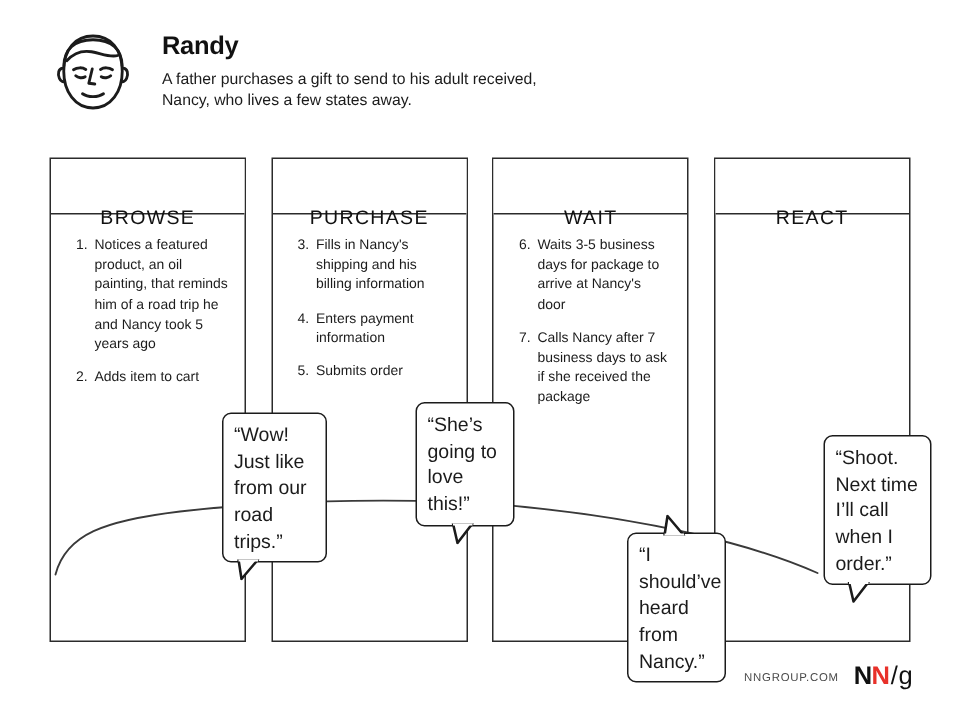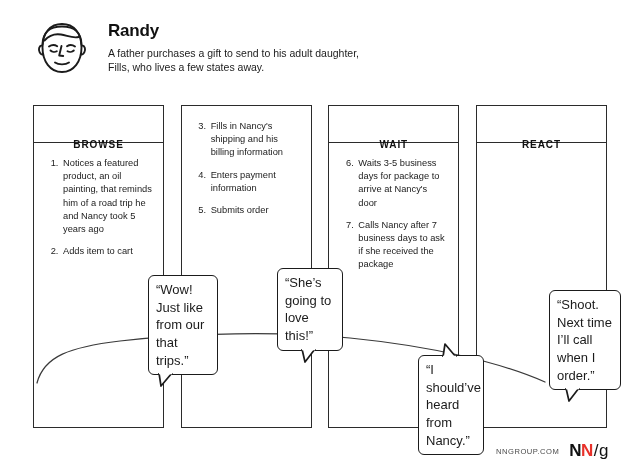--- a/index.html
+++ b/index.html
@@ -72,22 +72,22 @@
   .stage-header {
     height: 36px;
     border-bottom: 1.6px solid #2b2b2b;
     display: flex;
     align-items: center;
     justify-content: center;
     flex: 0 0 36px;
     background: #ffffff;
   }
   .stage-title {
-    font-size: 10px;
-    font-weight: bold;
+    font-size: 13px;
+    font-weight: normal;
     letter-spacing: 0.9px;
     color: #111111;
     margin-top: 40px;
   }
   .stage-body {
     flex: 1 1 auto;
     padding: 13px 9px 0 9px;
     background: transparent;
   }
   ol.steps {
@@ -181,21 +181,21 @@
           <path d="M37 30.3 C39.2 28.8 42.6 28.8 45 30.5"></path>
           <path d="M31.5 30 L29.2 39.5 L33.2 40"></path>
           <path d="M25 46.5 C28.5 49 35.5 49 39 46.5"></path>
           <path d="M20.5 34.5 C22 36 25 36.3 26.8 35.2"></path>
           <path d="M37.5 35.2 C39.3 36.3 42.3 36 43.8 34.5"></path>
         </g>
       </svg>
     </div>
     <div class="persona-text">
       <div class="persona-name">Randy</div>
-      <div class="persona-desc">A father purchases a gift to send to his adult daughter, Fills, who lives a few states away.</div>
+      <div class="persona-desc">A father purchases a gift to send to his adult received, Nancy, who lives a few states away.</div>
     </div>
   </div>
 
   <svg class="curve-layer" viewBox="0 0 640 475" aria-hidden="true">
     <path d="M37 383 C 44 356, 70 347, 120 341 C 190 333, 280 331, 350 338 C 430 346, 500 362, 545 382" fill="none" stroke="#3a3a3a" stroke-width="1.25" stroke-linecap="round"></path>
   </svg>
 
   <div class="stages">
 
     <div class="stage">
@@ -204,20 +204,23 @@
       </div>
       <div class="stage-body">
         <ol class="steps" start="1">
           <li>Notices a featured product, an oil painting, that reminds him of a road trip he and Nancy took 5 years ago</li>
           <li>Adds item to cart</li>
         </ol>
       </div>
     </div>
 
     <div class="stage">
+      <div class="stage-header">
+        <span class="stage-title">PURCHASE</span>
+      </div>
       <div class="stage-body">
         <ol class="steps" start="3">
           <li>Fills in Nancy's shipping and his billing information</li>
           <li>Enters payment information</li>
           <li>Submits order</li>
         </ol>
       </div>
     </div>
 
     <div class="stage">
@@ -234,21 +237,21 @@
 
     <div class="stage">
       <div class="stage-header">
         <span class="stage-title">REACT</span>
       </div>
     </div>
 
   </div>
 
   <div class="bubble" style="left:148px; top:275px; width:54px;">
-    <span>“Wow! Just like from our that trips.”</span>
+    <span>“Wow! Just like from our road trips.”</span>
     <svg class="tail" style="left:8px; top:100%; margin-top:-1px;" viewBox="0 0 17 14">
       <path d="M2 0 L15 0 L4 13 Z" fill="#ffffff" stroke="#1b1b1b" stroke-width="1.7" stroke-linejoin="round"></path>
       <path d="M2 0 L15 0" stroke="#ffffff" stroke-width="2.6"></path>
     </svg>
   </div>
 
   <div class="bubble" style="left:277px; top:268px; width:50px;">
     <span>“She’s going to love this!”</span>
     <svg class="tail" style="left:22px; top:100%; margin-top:-1px;" viewBox="0 0 17 14">
       <path d="M2 0 L15 0 L5 13 Z" fill="#ffffff" stroke="#1b1b1b" stroke-width="1.7" stroke-linejoin="round"></path>

